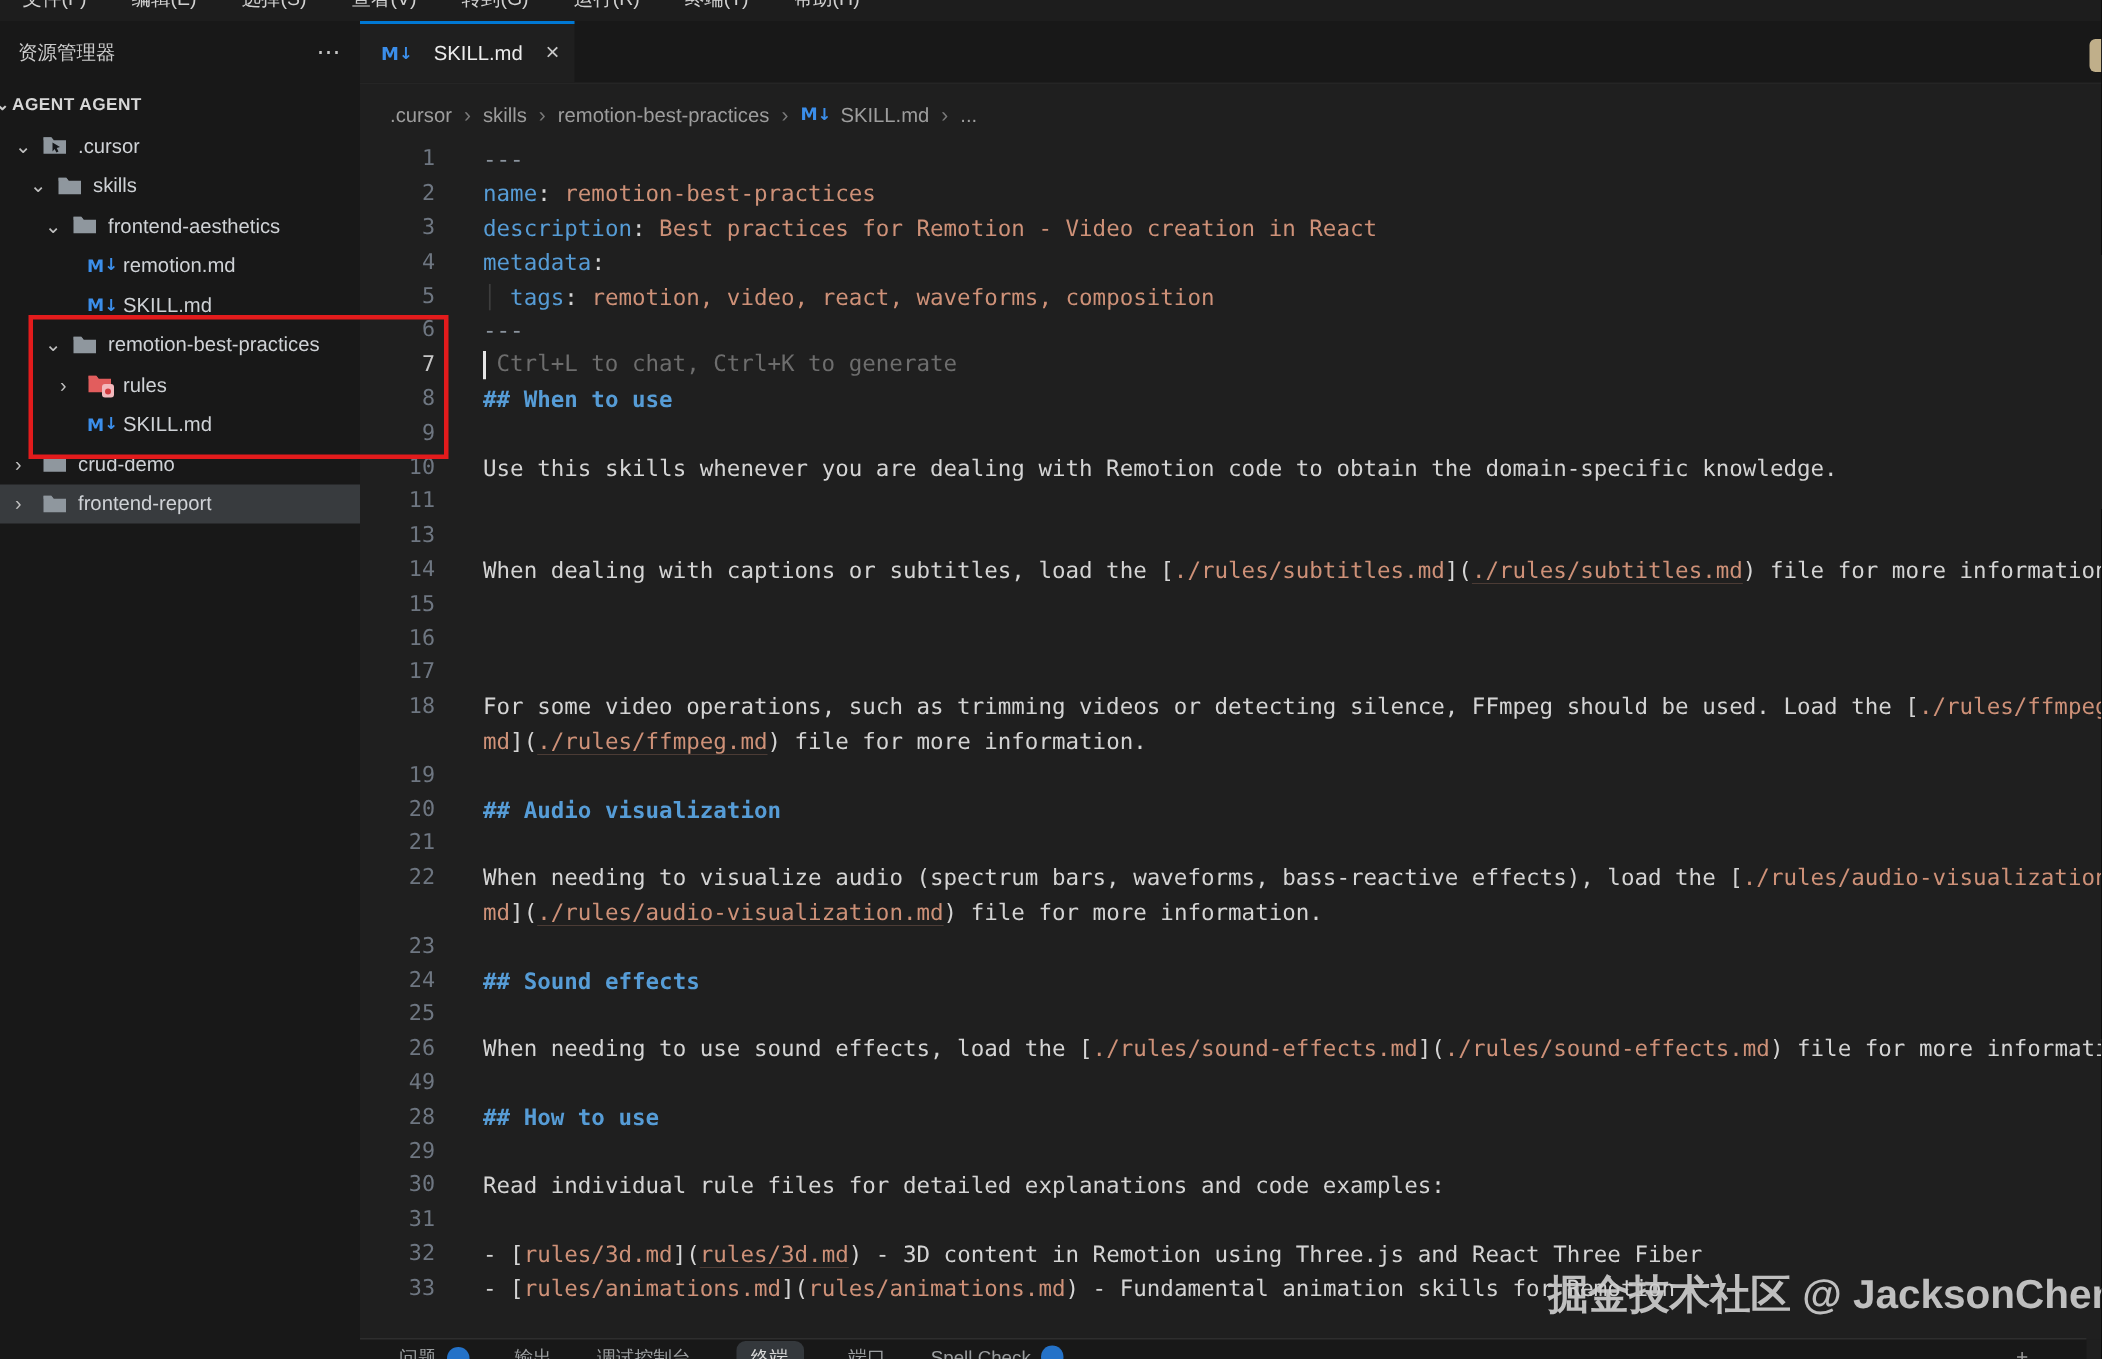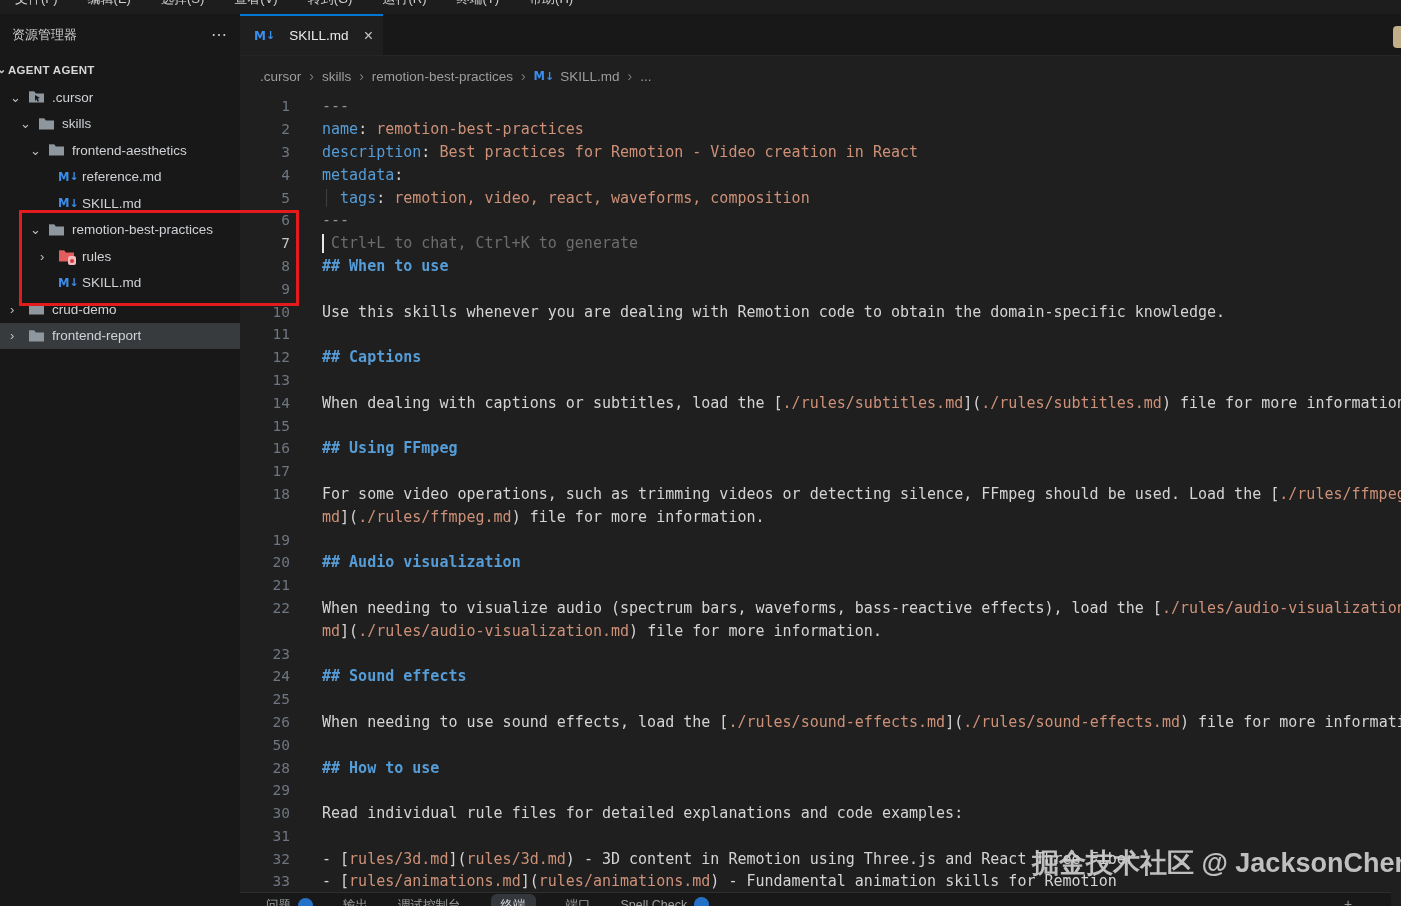--- a/index.html
+++ b/index.html
@@ -138,21 +138,21 @@
               <path d="M1 2.5h5.2l1.6 2H1z" fill="#8f979e" opacity=".75"></path>
             </svg></span>
           <span class="tree-label">frontend-aesthetics</span>
         </div>
         <div class="tree-row" style="padding-left: 38px;">
           <span class="chev"></span>
           <span class="tree-icon"><span class="mdicon">
               <span>M</span>
               <span class="arr">↓</span>
             </span></span>
-          <span class="tree-label">reference.md</span>
+          <span class="tree-label">remotion.md</span>
         </div>
         <div class="tree-row" style="padding-left: 38px;">
           <span class="chev"></span>
           <span class="tree-icon"><span class="mdicon">
               <span>M</span>
               <span class="arr">↓</span>
             </span></span>
           <span class="tree-label">SKILL.md</span>
         </div>
         <div class="tree-row" style="padding-left: 28px;">
@@ -276,38 +276,33 @@
         </div>
         <div class="code-row">
           <span class="gutter">10</span>
           <span class="content"><span class="sx-p">Use this skills whenever you are dealing with Remotion code to obtain the domain-specific knowledge.</span></span>
         </div>
         <div class="code-row">
           <span class="gutter">11</span>
           <span class="content"></span>
         </div>
         <div class="code-row">
-          <span class="gutter">12</span>
-          <span class="content"><span class="sx-h">## Captions</span></span>
-        </div>
-        <div class="code-row">
           <span class="gutter">13</span>
           <span class="content"></span>
         </div>
         <div class="code-row">
           <span class="gutter">14</span>
           <span class="content"><span class="sx-p">When dealing with captions or subtitles, load the [</span><span class="sx-l">./rules/subtitles.md</span><span class="sx-p">](</span><span class="sx-u">./rules/subtitles.md</span><span class="sx-p">) </span><span class="sx-p">file for more information.</span></span>
         </div>
         <div class="code-row">
           <span class="gutter">15</span>
           <span class="content"></span>
         </div>
         <div class="code-row">
           <span class="gutter">16</span>
-          <span class="content"><span class="sx-h">## Using FFmpeg</span></span>
         </div>
         <div class="code-row">
           <span class="gutter">17</span>
           <span class="content"></span>
         </div>
         <div class="code-row">
           <span class="gutter">18</span>
           <span class="content"><span class="sx-p">For some video operations, such as trimming videos or detecting silence, FFmpeg should be used. Load the [</span><span class="sx-l">./rules/ffmpeg.</span></span>
         </div>
         <div class="code-row">
@@ -344,21 +339,21 @@
         </div>
         <div class="code-row">
           <span class="gutter">25</span>
           <span class="content"></span>
         </div>
         <div class="code-row">
           <span class="gutter">26</span>
           <span class="content"><span class="sx-p">When needing to use sound effects, load the [</span><span class="sx-l">./rules/sound-effects.md</span><span class="sx-p">](</span><span class="sx-u">./rules/sound-effects.md</span><span class="sx-p">) </span><span class="sx-p">file for more information.</span></span>
         </div>
         <div class="code-row">
-          <span class="gutter">50</span>
+          <span class="gutter">49</span>
           <span class="content"></span>
         </div>
         <div class="code-row">
           <span class="gutter">28</span>
           <span class="content"><span class="sx-h">## How to use</span></span>
         </div>
         <div class="code-row">
           <span class="gutter">29</span>
           <span class="content"></span>
         </div>

